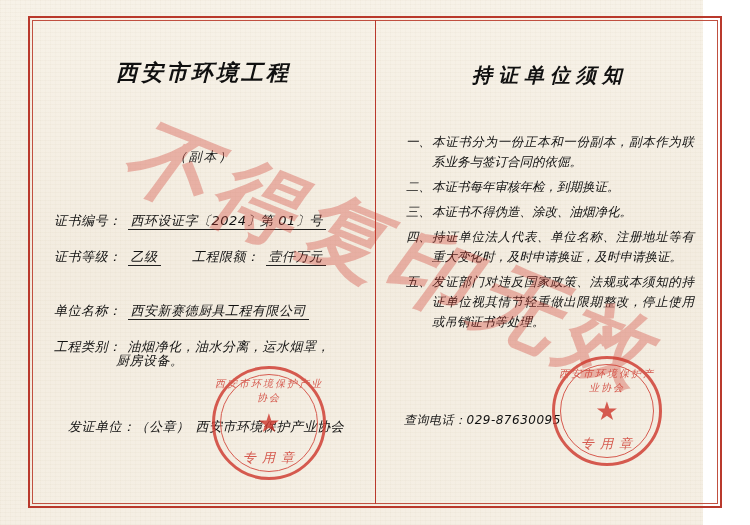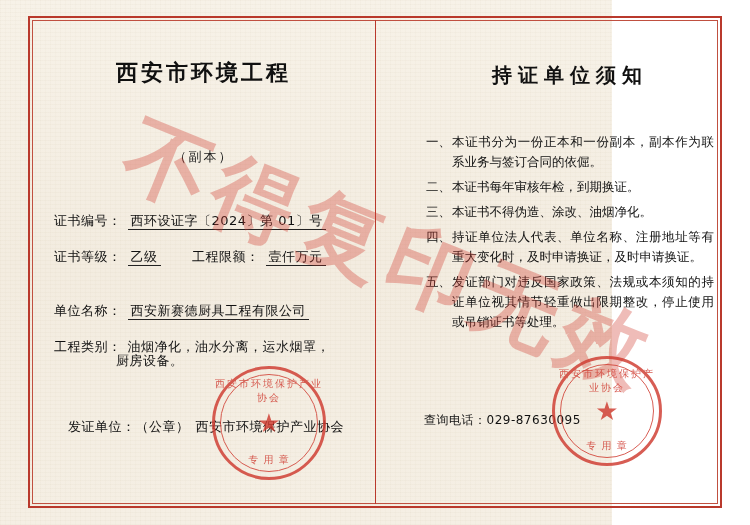--- a/index.html
+++ b/index.html
@@ -8,25 +8,26 @@
     background: #ffffff;
   }
   body {
     width: 750px;
     height: 525px;
     overflow: hidden;
     font-family: "DejaVu Sans", "Liberation Sans", sans-serif;
   }
   .page {
     position: relative;
-    width: 612px;
+    width: 703px;
     height: 525px;
     background: #f6f1e7;
     background-image:
       linear-gradient(180deg, #f7f2e8 0%, #f3ece0 50%, #f5efe4 100%);
+    font-style: italic;
   }
   
   .paper-texture {
     position: absolute;
     inset: 0;
     background-image:
       repeating-linear-gradient(0deg, rgba(180,160,120,0.05) 0px, rgba(180,160,120,0.05) 1px, transparent 1px, transparent 4px),
       repeating-linear-gradient(90deg, rgba(180,160,120,0.04) 0px, rgba(180,160,120,0.04) 1px, transparent 1px, transparent 5px);
     pointer-events: none;
   }
@@ -56,21 +57,21 @@
     height: 484px;
     background: #b9392c;
   }
   .panel {
     position: absolute;
     top: 20px;
     height: 484px;
     box-sizing: border-box;
   }
   .panel-left { left: 32px; width: 343px; }
-  .panel-right { left: 396px; width: 342px; }
+  .panel-right { left: 376px; width: 342px; }
 
   .title-main {
     position: absolute;
     left: 0;
     top: 38px;
     width: 343px;
     text-align: center;
     font-family: "DejaVu Serif", "Liberation Serif", serif;
     font-weight: bold;
     font-size: 22px;
@@ -236,21 +237,21 @@
     font-size: 10px;
     letter-spacing: 2px;
     color: #cf3a2f;
     font-family: "DejaVu Serif", "Liberation Serif", serif;
   }
   .seal-arc-bottom {
     position: absolute;
     left: 0; right: 0;
     bottom: 10px;
     text-align: center;
-    font-size: 10px;
+    font-size: 13px;
     letter-spacing: 1px;
     color: #cf3a2f;
     font-family: "DejaVu Serif", "Liberation Serif", serif;
   }
   
   .watermark {
     position: absolute;
     left: 150px;
     top: 96px;
     width: 470px;

